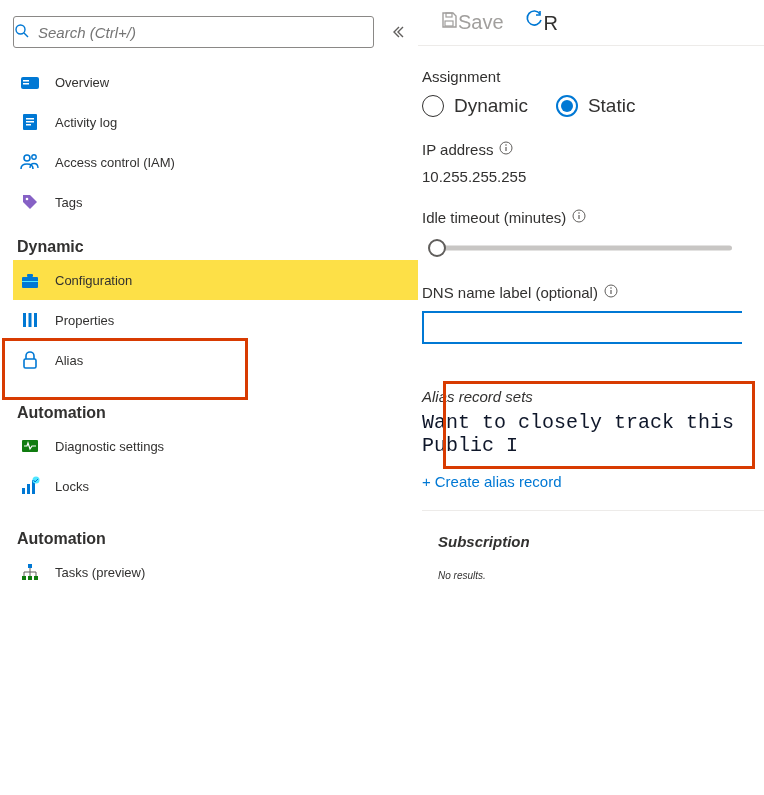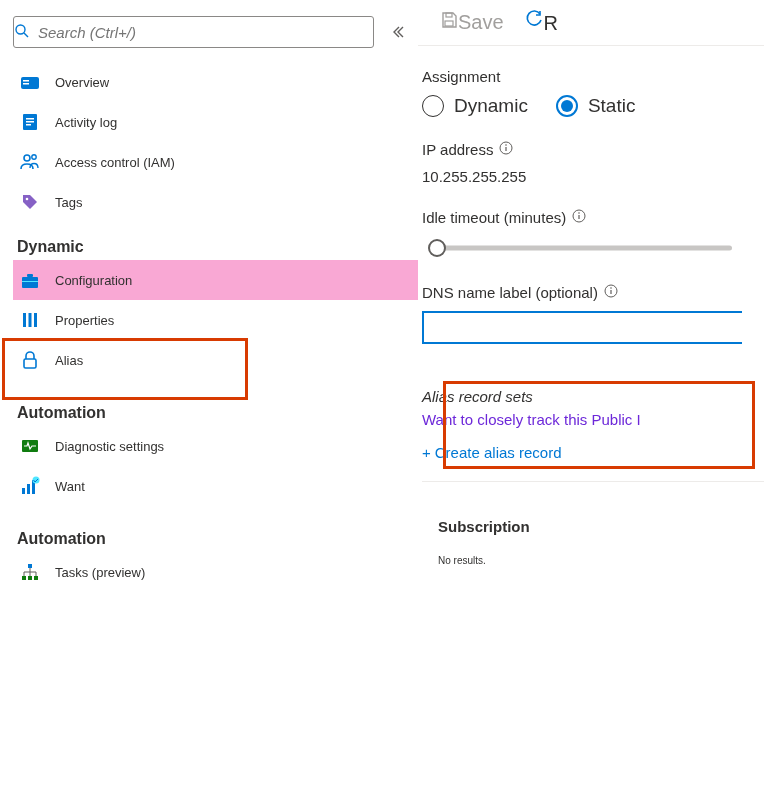--- a/index.html
+++ b/index.html
@@ -67,21 +67,21 @@
     }
     .nav-item .icon {
       width: 22px;
       height: 22px;
       display: flex;
       align-items: center;
       justify-content: center;
       flex-shrink: 0;
     }
     .nav-item.selected {
-      background: #f9a8d4;
+      background: #fde047;
     }
     .section-heading {
       font-size: 16px;
       font-weight: 600;
       color: #323130;
       margin-top: 24px;
       margin-bottom: 4px;
       padding-left: 4px;
     }
     .section-heading.first {
@@ -215,36 +215,38 @@
       height: 88px;
       z-index: 10;
     }
     .alias-heading {
       font-size: 15px;
       margin-top: 44px;
       margin-bottom: 6px;
       font-style: italic;
     }
     .alias-desc {
-      font-size: 15px;
-      color: #6d28d9;
+      font-size: 20px;
+      color: #0f172a;
       margin-bottom: 16px;
+      font-family: Liberation Mono, monospace;
     }
     .create-link {
       color: #0078d4;
       font-size: 15px;
       cursor: pointer;
       display: flex;
       align-items: center;
       gap: 4px;
       margin-bottom: 20px;
     }
     .sub-section {
       border-top: 1px solid #edebe9;
-      padding-top: 36px;
+      padding-top: 22px;
+      font-style: italic;
     }
     .sub-label {
       font-weight: 600;
       font-size: 15px;
       padding-left: 16px;
       margin-bottom: 20px;
     }
     .no-results {
       font-size: 10px;
       padding-left: 16px;
@@ -361,21 +363,21 @@
     <div class="nav-item">
       <span class="icon">
         <svg width="22" height="22" viewBox="0 0 22 22">
             <rect x="3" y="13" width="3" height="6" fill="#0078d4"></rect>
             <rect x="8" y="9" width="3" height="10" fill="#0078d4"></rect>
             <rect x="13" y="5" width="3" height="14" fill="#0078d4"></rect>
             <circle cx="17" cy="5" r="3.5" fill="#50e6ff"></circle>
             <path d="M14.5 5 L16 7 L19 4" fill="none" stroke="#0078d4" stroke-width="1"></path>
           </svg>
       </span>
-      <span>Want</span>
+      <span>Locks</span>
     </div>
 
     <div class="section-heading">Automation</div>
     <div class="nav-item">
       <span class="icon">
         <svg width="20" height="20" viewBox="0 0 20 20">
             <rect x="8" y="2" width="4" height="4" fill="#0078d4"></rect>
             <rect x="2" y="14" width="4" height="4" fill="#107c10"></rect>
             <rect x="8" y="14" width="4" height="4" fill="#107c10"></rect>
             <rect x="14" y="14" width="4" height="4" fill="#107c10"></rect>

